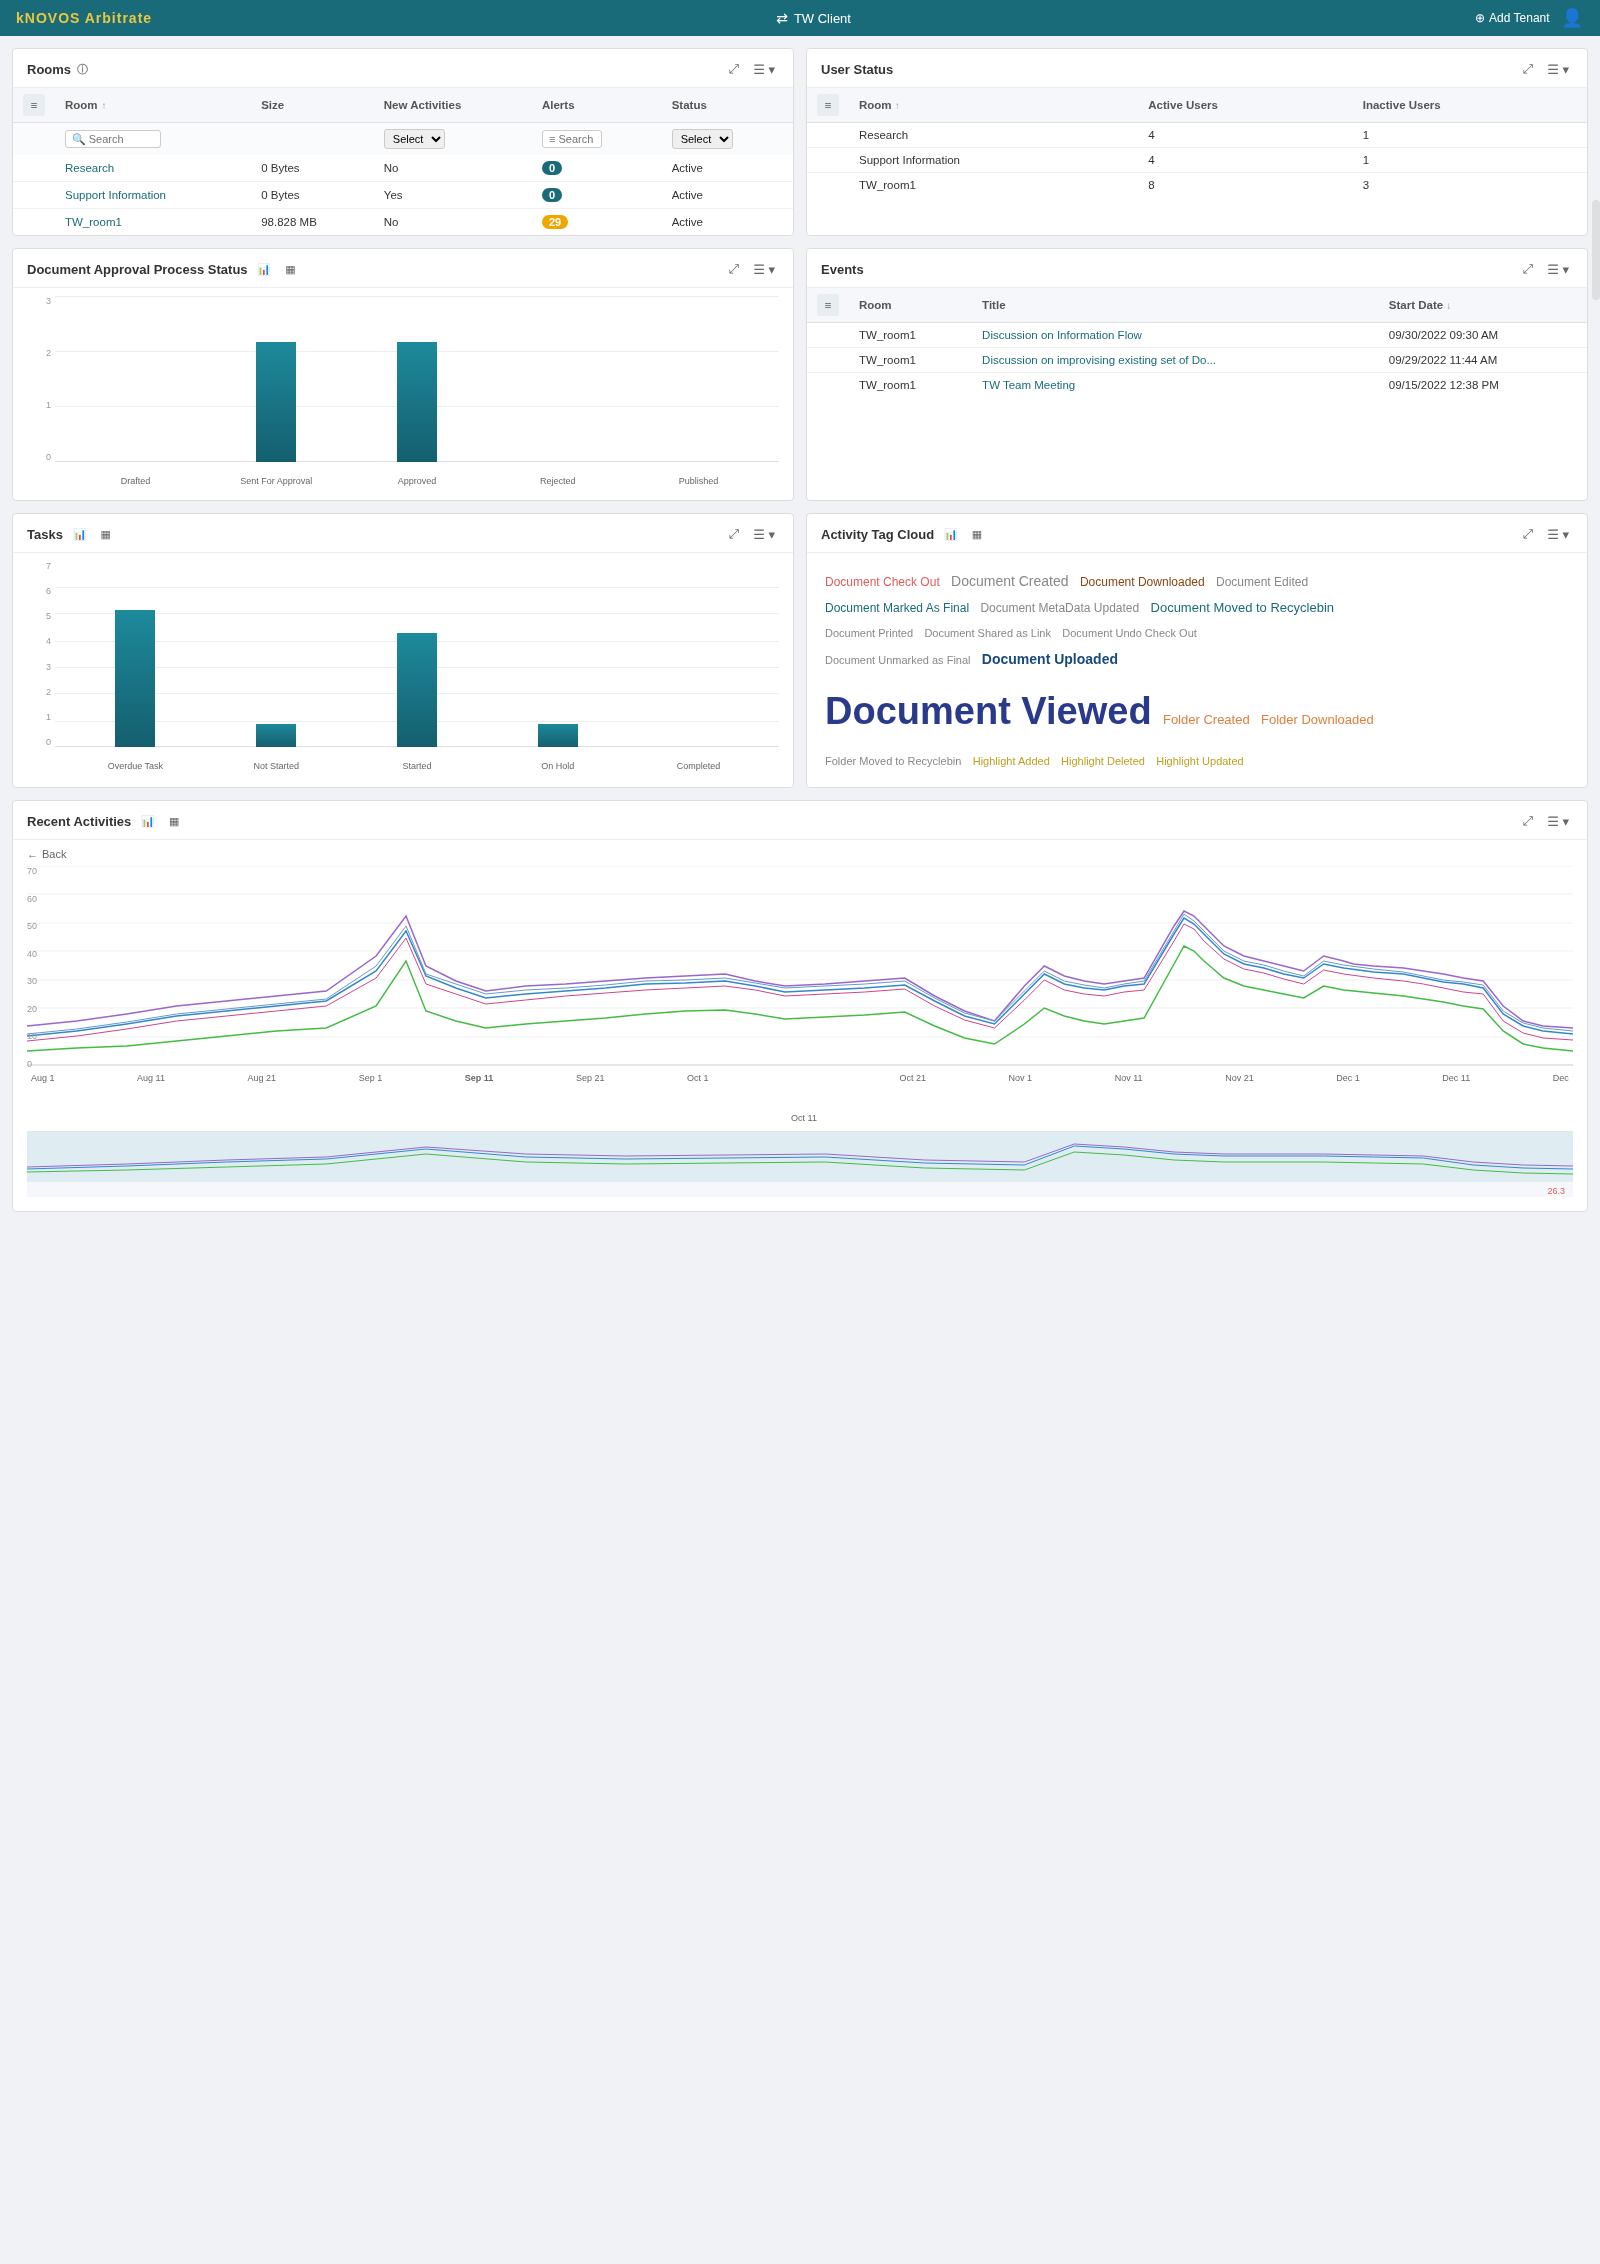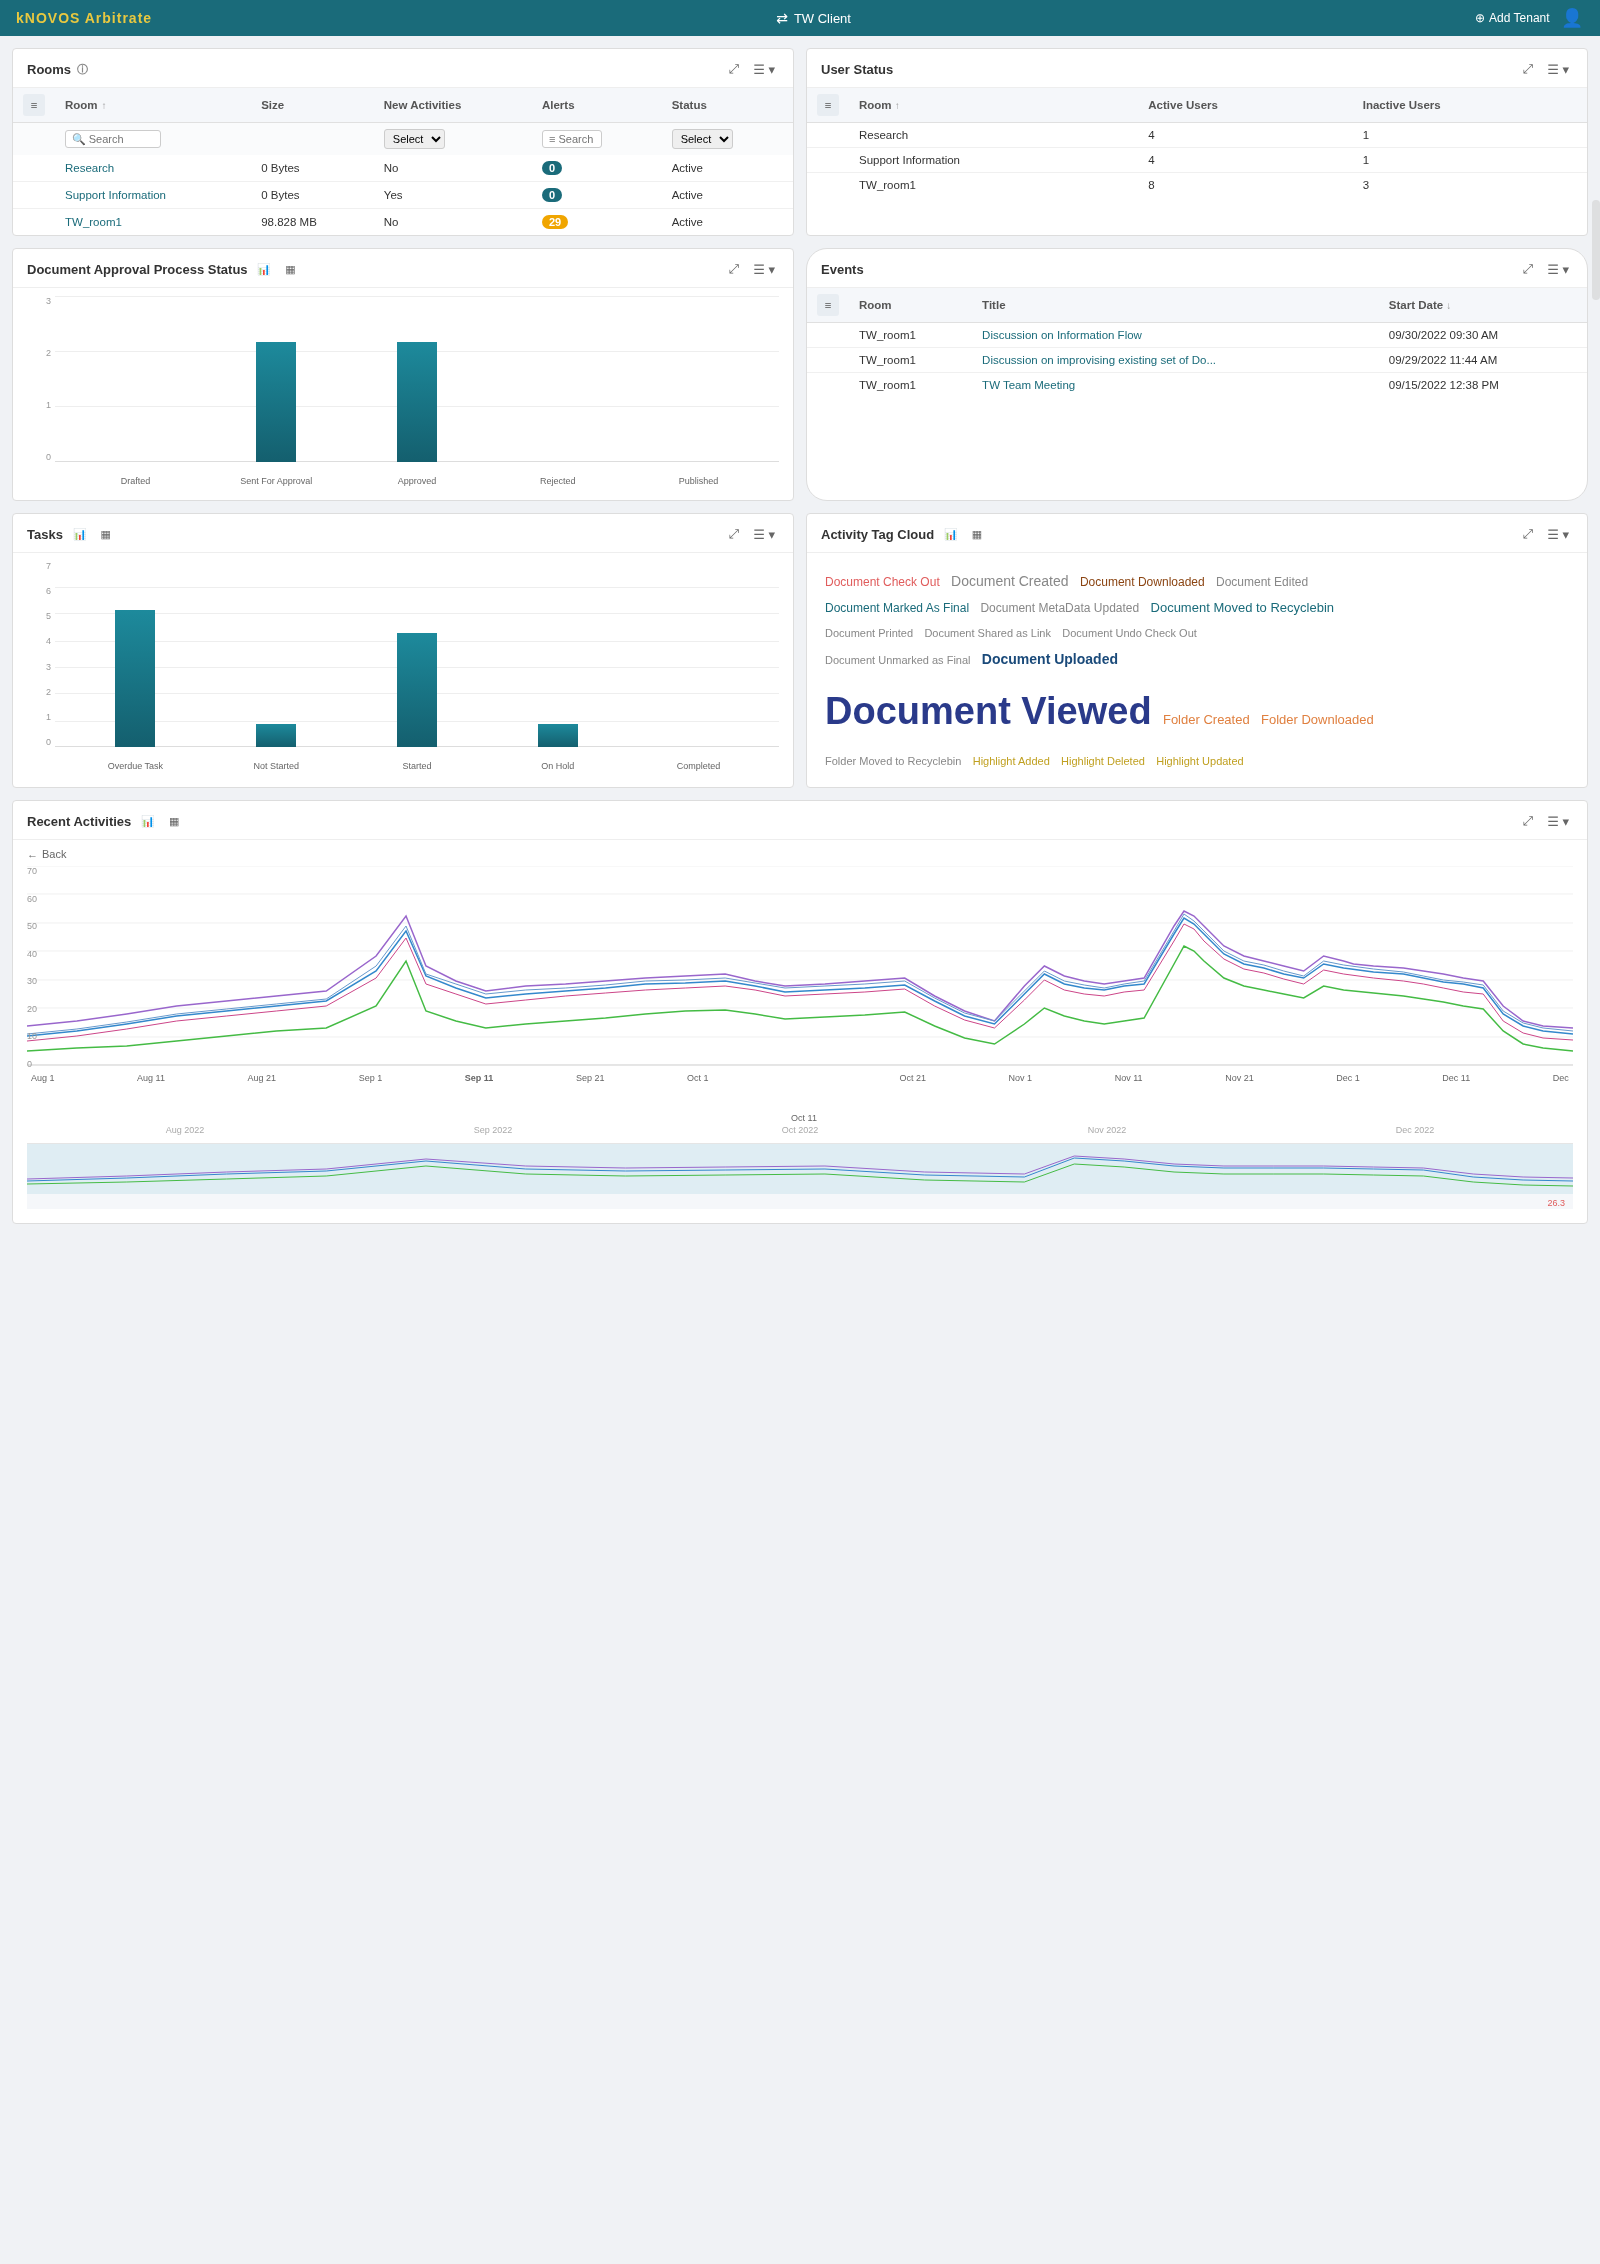--- a/index.html
+++ b/index.html
@@ -58,21 +58,21 @@
     .data-table tr:last-child td { border-bottom: none; }
     .link { color: #1a6b7a; text-decoration: none; cursor: pointer; }
     .badge { display: inline-block; background: #f0a500; color: white; border-radius: 10px; padding: 1px 7px; font-size: 11px; font-weight: 600; }
     .badge-blue { background: #1a6b7a; }
     .search-input { border: 1px solid #ccc; border-radius: 3px; padding: 2px 6px; font-size: 11px; width: 120px; }
     .select-input { border: 1px solid #ccc; border-radius: 3px; padding: 2px 4px; font-size: 11px; }
 
     
     .middle-row { display: flex; gap: 12px; }
     .approval-panel { flex: 1; }
-    .events-panel { flex: 1; border-radius: 21px; }
+    .events-panel { flex: 1; }
 
     
     .bottom-row { display: flex; gap: 12px; }
     .tasks-panel { flex: 1; }
     .activity-tag-panel { flex: 1; }
 
     
     .tag-cloud { padding: 14px; line-height: 2; }
     .tag { display: inline; margin: 2px 4px; cursor: pointer; }
 
@@ -528,27 +528,20 @@
         <span style="font-size:9px; color:#666;margin-top:40px;">Oct 11</span>
         <span style="font-size:9px; color:#666;">Oct 21</span>
         <span style="font-size:9px; color:#666;">Nov 1</span>
         <span style="font-size:9px; color:#666;">Nov 11</span>
         <span style="font-size:9px; color:#666;">Nov 21</span>
         <span style="font-size:9px; color:#666;">Dec 1</span>
         <span style="font-size:9px; color:#666;">Dec 11</span>
         <span style="font-size:9px; color:#666;">Dec</span>
       </div>
 
-      <div style="display:flex; justify-content:space-around; margin-top:2px; padding:0 4px;">
-        <span style="font-size:9px; color:#aaa;">Aug 2022</span>
-        <span style="font-size:9px; color:#aaa;">Sep 2022</span>
-        <span style="font-size:9px; color:#aaa;">Oct 2022</span>
-        <span style="font-size:9px; color:#aaa;">Nov 2022</span>
-        <span style="font-size:9px; color:#aaa;">Dec 2022</span>
-      </div>
 
       <div style="background:#f5f7fa; border-top:1px solid #e5e5e5; margin-top:8px; position:relative;">
         <svg width="100%" height="50" viewBox="0 0 1550 50" preserveAspectRatio="none">
           <rect x="0" y="0" width="1550" height="50" fill="#f5f7fa"></rect>
 
           <rect x="0" y="0" width="1550" height="50" fill="rgba(173,216,230,0.3)"></rect>
 
           <polyline fill="none" stroke="#9966cc" stroke-width="1" points="0,35 100,32 200,28 300,25 400,15 500,22 600,24 700,23 800,22 900,28 1000,30 1050,12 1100,15 1150,20 1200,22 1250,22 1300,22 1350,23 1400,24 1450,30 1500,33 1550,34"></polyline>
           <polyline fill="none" stroke="#44bb44" stroke-width="1" points="0,40 100,38 200,35 300,32 400,22 500,30 600,32 700,31 800,30 900,36 1000,38 1050,20 1100,23 1150,28 1200,30 1250,30 1300,30 1350,31 1400,32 1450,38 1500,41 1550,42"></polyline>
           <polyline fill="none" stroke="#3388cc" stroke-width="1" points="0,37 100,34 200,30 300,27 400,17 500,25 600,27 700,26 800,25 900,31 1000,33 1050,14 1100,17 1150,22 1200,24 1250,24 1300,24 1350,25 1400,26 1450,33 1500,36 1550,37"></polyline>

